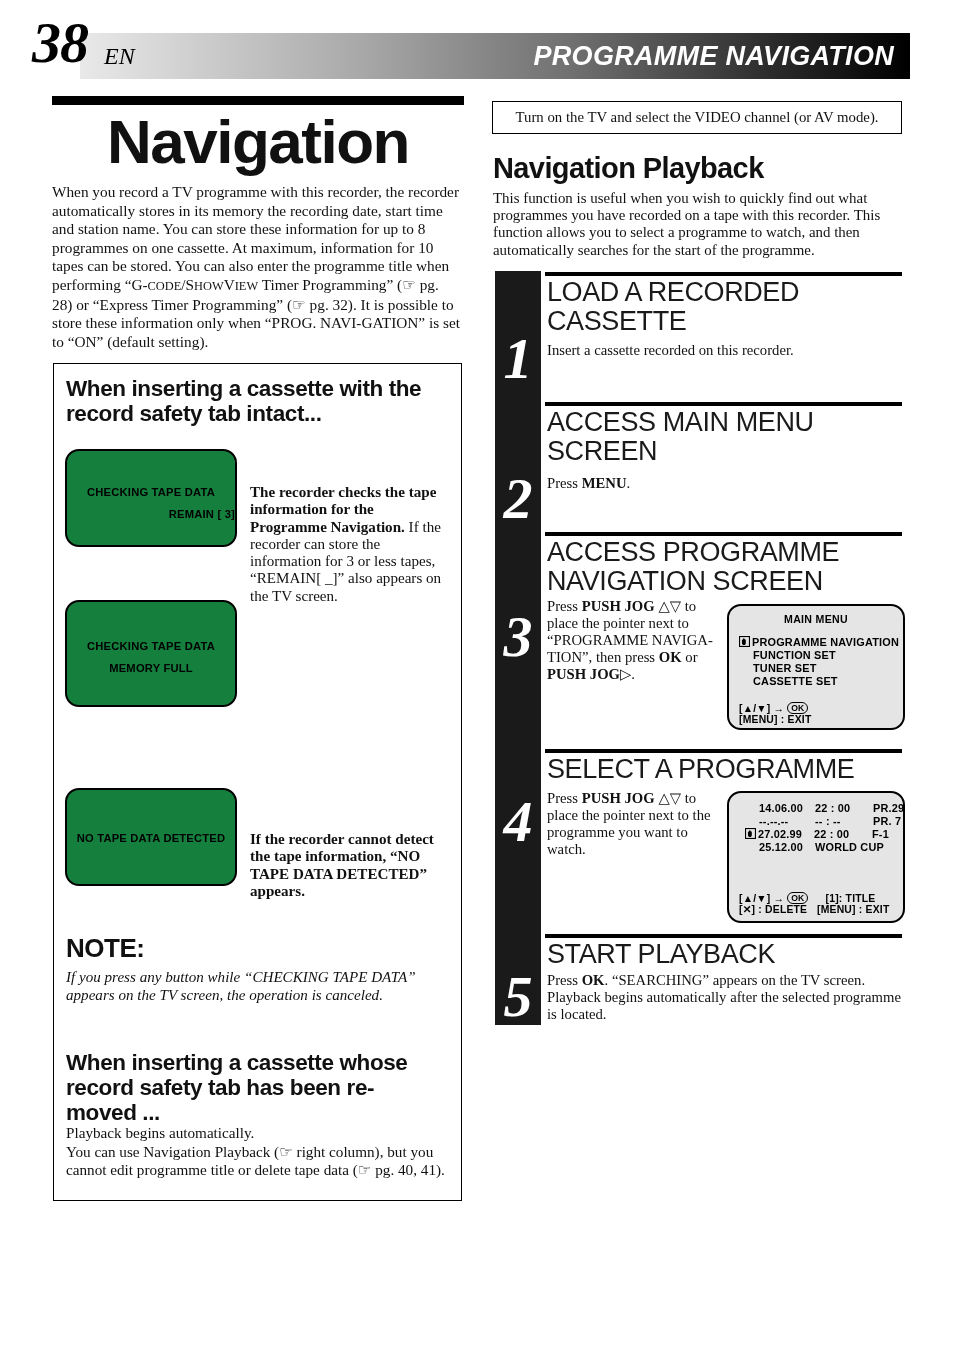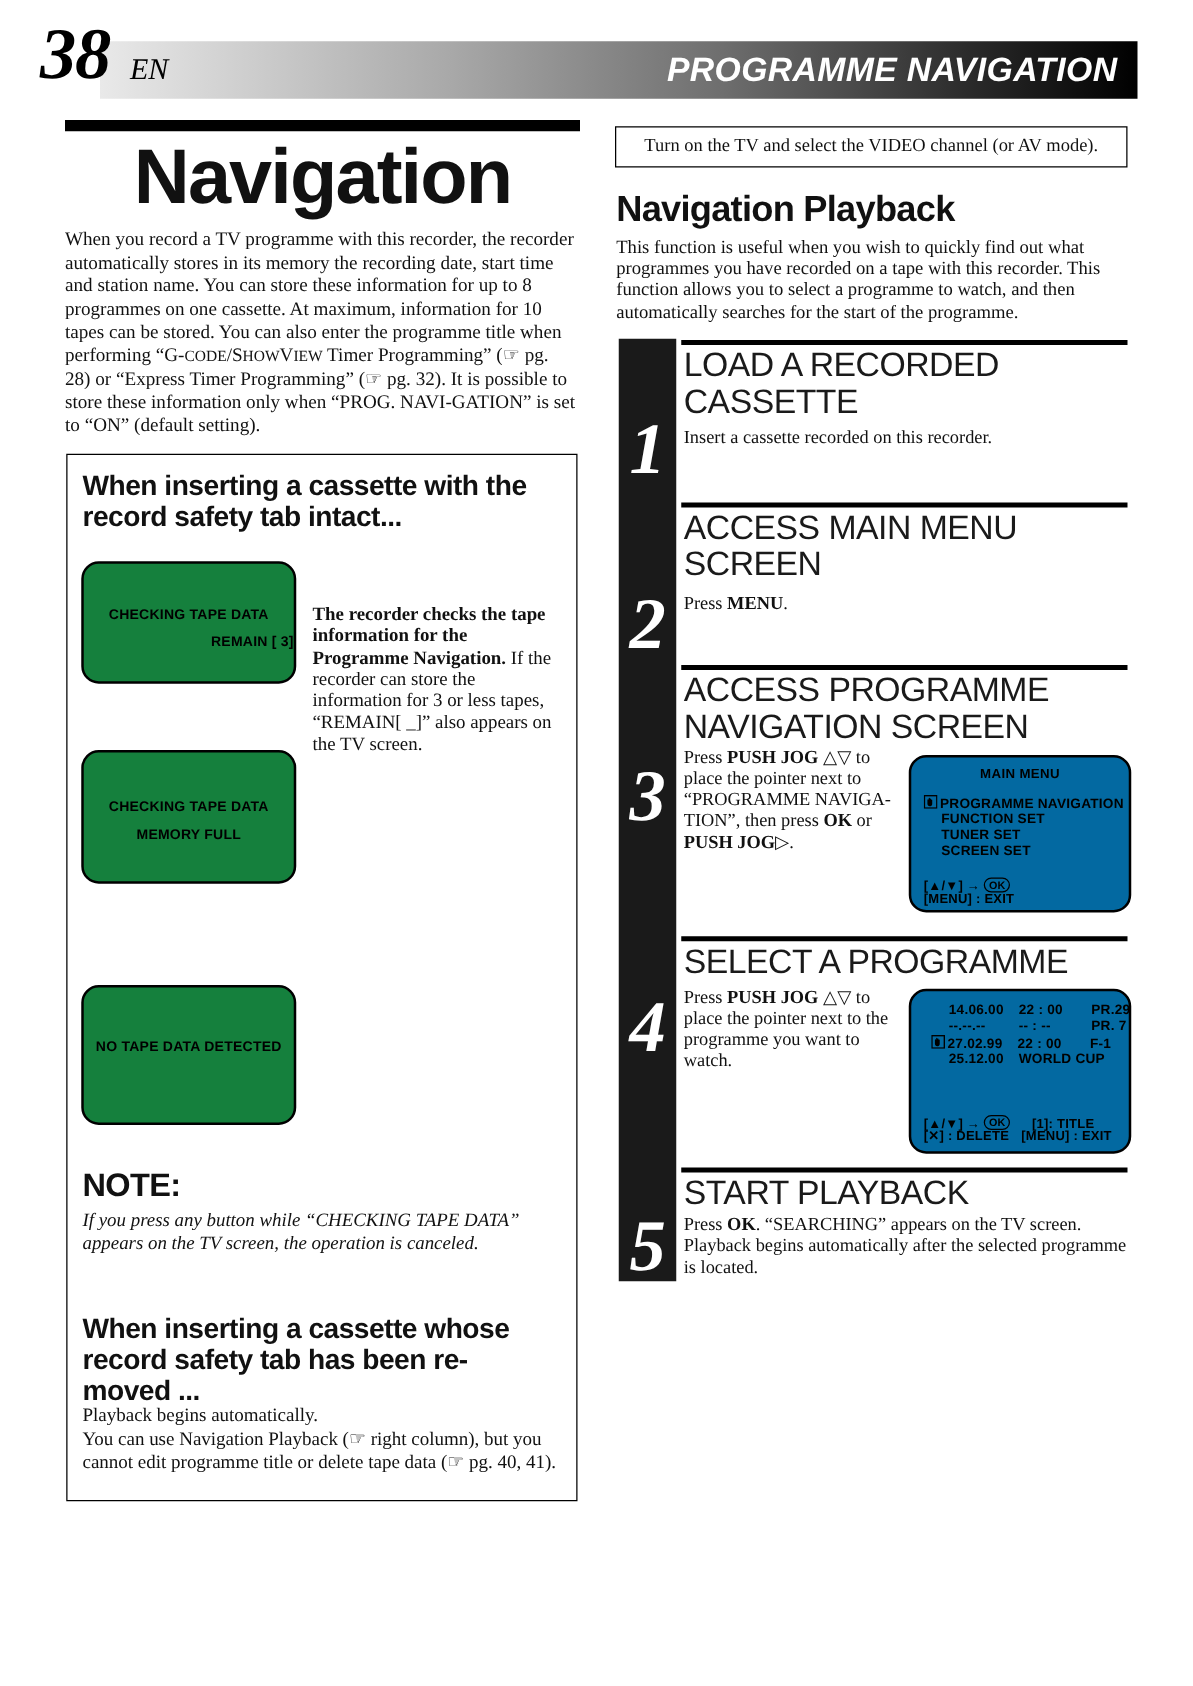--- a/index.html
+++ b/index.html
@@ -132,21 +132,21 @@
     line-height: 13px;
     color: #000;
     white-space: nowrap;
   }
   #tv1 { left: 11px; top: 85px; width: 172px; height: 98px; }
   #tv1 .l1 { left: 0; right: 0; top: 35px; text-align: center; }
   #tv1 .l2 { left: 0; right: 0; top: 57px; text-align: right; }
   #tv2 { left: 11px; top: 236px; width: 172px; height: 107px; }
   #tv2 .l1 { left: 0; right: 0; top: 38px; text-align: center; }
   #tv2 .l2 { left: 0; right: 0; top: 60px; text-align: center; }
-  #tv3 { left: 11px; top: 424px; width: 172px; height: 112px; }
+  #tv3 { left: 11px; top: 424px; width: 172px; height: 98px; }
   #tv3 .l1 { left: 0; right: 0; top: 42px; text-align: center; }
 
   .desc {
     position: absolute;
     font-family: "Liberation Serif", serif;
     font-size: 15.1px;
     line-height: 17.3px;
     color: #111;
     margin-top: 35px;
   }
@@ -267,21 +267,21 @@
     color: #111;
   }
   .step-body b { font-weight: bold; }
 
   
   .osd {
     position: absolute;
     border: 2.2px solid #000;
     border-radius: 14px;
     box-sizing: border-box;
-    background: #0369a1;
+    background: #e5e5e5;
     font-family: "Liberation Sans", sans-serif;
     font-weight: bold;
     color: #000;
   }
   #osd-main { left: 727px; top: 604px; width: 178px; height: 126px; }
   #osd-prog { left: 727px; top: 791px; width: 178px; height: 132px; }
 
   .osd-title {
     position: absolute;
     left: 0; right: 0; top: 7px;
@@ -348,20 +348,23 @@
     <span>If the recorder can store the information for 3 or less tapes, “REMAIN[ _]” also appears on the TV screen.</span>
   </div>
 
   <div class="tv" id="tv2">
     <div class="tv-line l1">CHECKING TAPE DATA</div>
     <div class="tv-line l2">MEMORY FULL</div>
   </div>
 
   <div class="tv" id="tv3">
     <div class="tv-line l1">NO TAPE DATA DETECTED</div>
+  </div>
+  <div class="desc" id="desc3">
+    <b>If the recorder cannot detect the tape information, “NO TAPE DATA DETECTED” appears.</b>
   </div>
 
   <div id="note-head">NOTE:</div>
   <div id="note-body">If you press any button while “CHECKING TAPE DATA” appears on the TV screen, the operation is canceled.</div>
 
   <div id="head2" class="box-head">When inserting a cassette whose<br>record safety tab has been re-<br>moved ...</div>
   <div id="tab-body">Playback begins automatically.<br>You can use Navigation Playback (<span>☞</span> right column), but you cannot edit programme title or delete tape data (<span>☞</span> pg. 40, 41).</div>
 </div>
 
 <div id="tv-note-box">
@@ -393,21 +396,21 @@
   <div class="osd-item" style="left:10px; top:30px">
     <span class="hand">
       <svg viewBox="0 0 12 12" width="11" height="11">
           <rect x="0.6" y="0.6" width="10.8" height="10.8" fill="none" stroke="#000" stroke-width="1.2"></rect>
           <path d="M3.2 7.6 L3.2 4.4 C3.2 3.6 4.3 3.6 4.3 4.4 L4.3 6.1 L4.3 3.0 C4.3 2.2 5.4 2.2 5.4 3.0 L5.4 6.1 L5.4 3.5 C5.4 2.8 6.4 2.8 6.4 3.5 L6.4 6.2 L6.4 4.3 C6.4 3.7 7.4 3.7 7.4 4.3 L7.4 7.8 C7.4 9.2 6.3 9.8 5.2 9.8 C4.1 9.8 3.2 9.0 3.2 7.6 Z" fill="#000"></path>
         </svg>
     </span><span>PROGRAMME NAVIGATION</span>
   </div>
   <div class="osd-item" style="left:24px; top:43px">FUNCTION SET</div>
   <div class="osd-item" style="left:24px; top:56px">TUNER SET</div>
-  <div class="osd-item" style="left:24px; top:69px">SCREEN SET</div>
+  <div class="osd-item" style="left:24px; top:69px">CASSETTE SET</div>
   <div class="osd-foot" style="left:10px; top:96px">
     <span>[▲/▼] →</span>
     <span class="okglyph">OK</span>
   </div>
   <div class="osd-foot" style="left:10px; top:108px">[MENU] : EXIT</div>
 </div>
 
 <div class="step-num" style="top:793px">4</div>
 <div class="step-rule" style="top:749px"></div>
 <div class="step-title" style="top:755px">SELECT A PROGRAMME</div>

